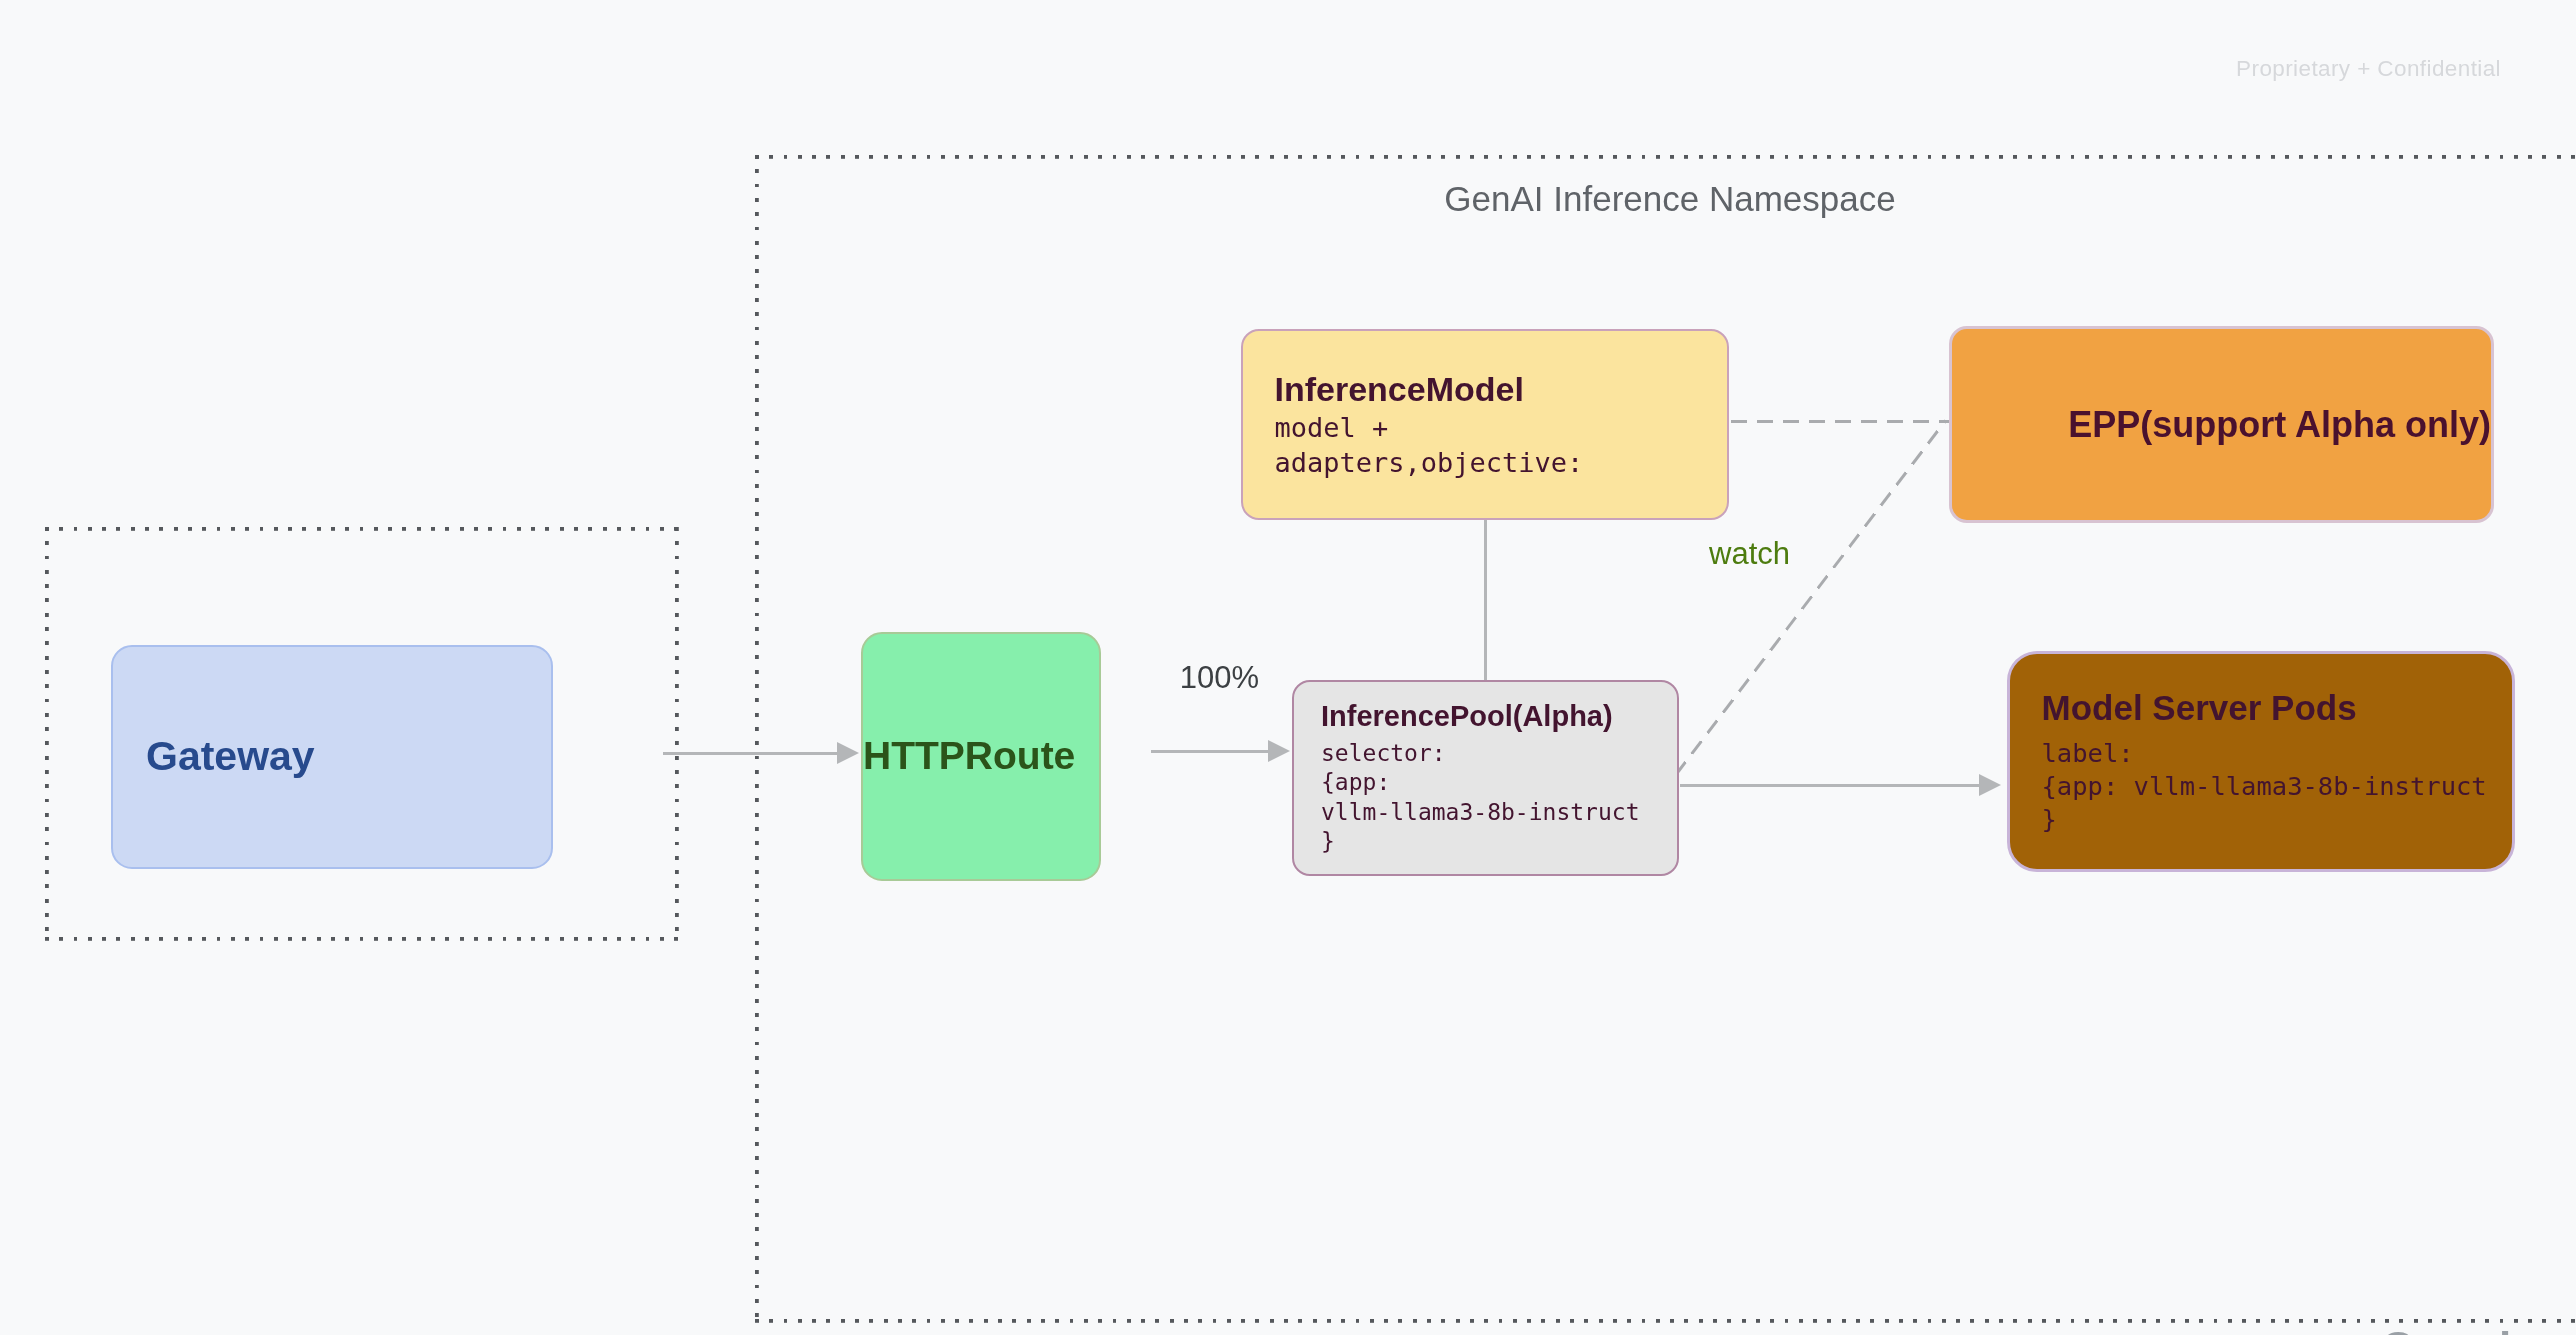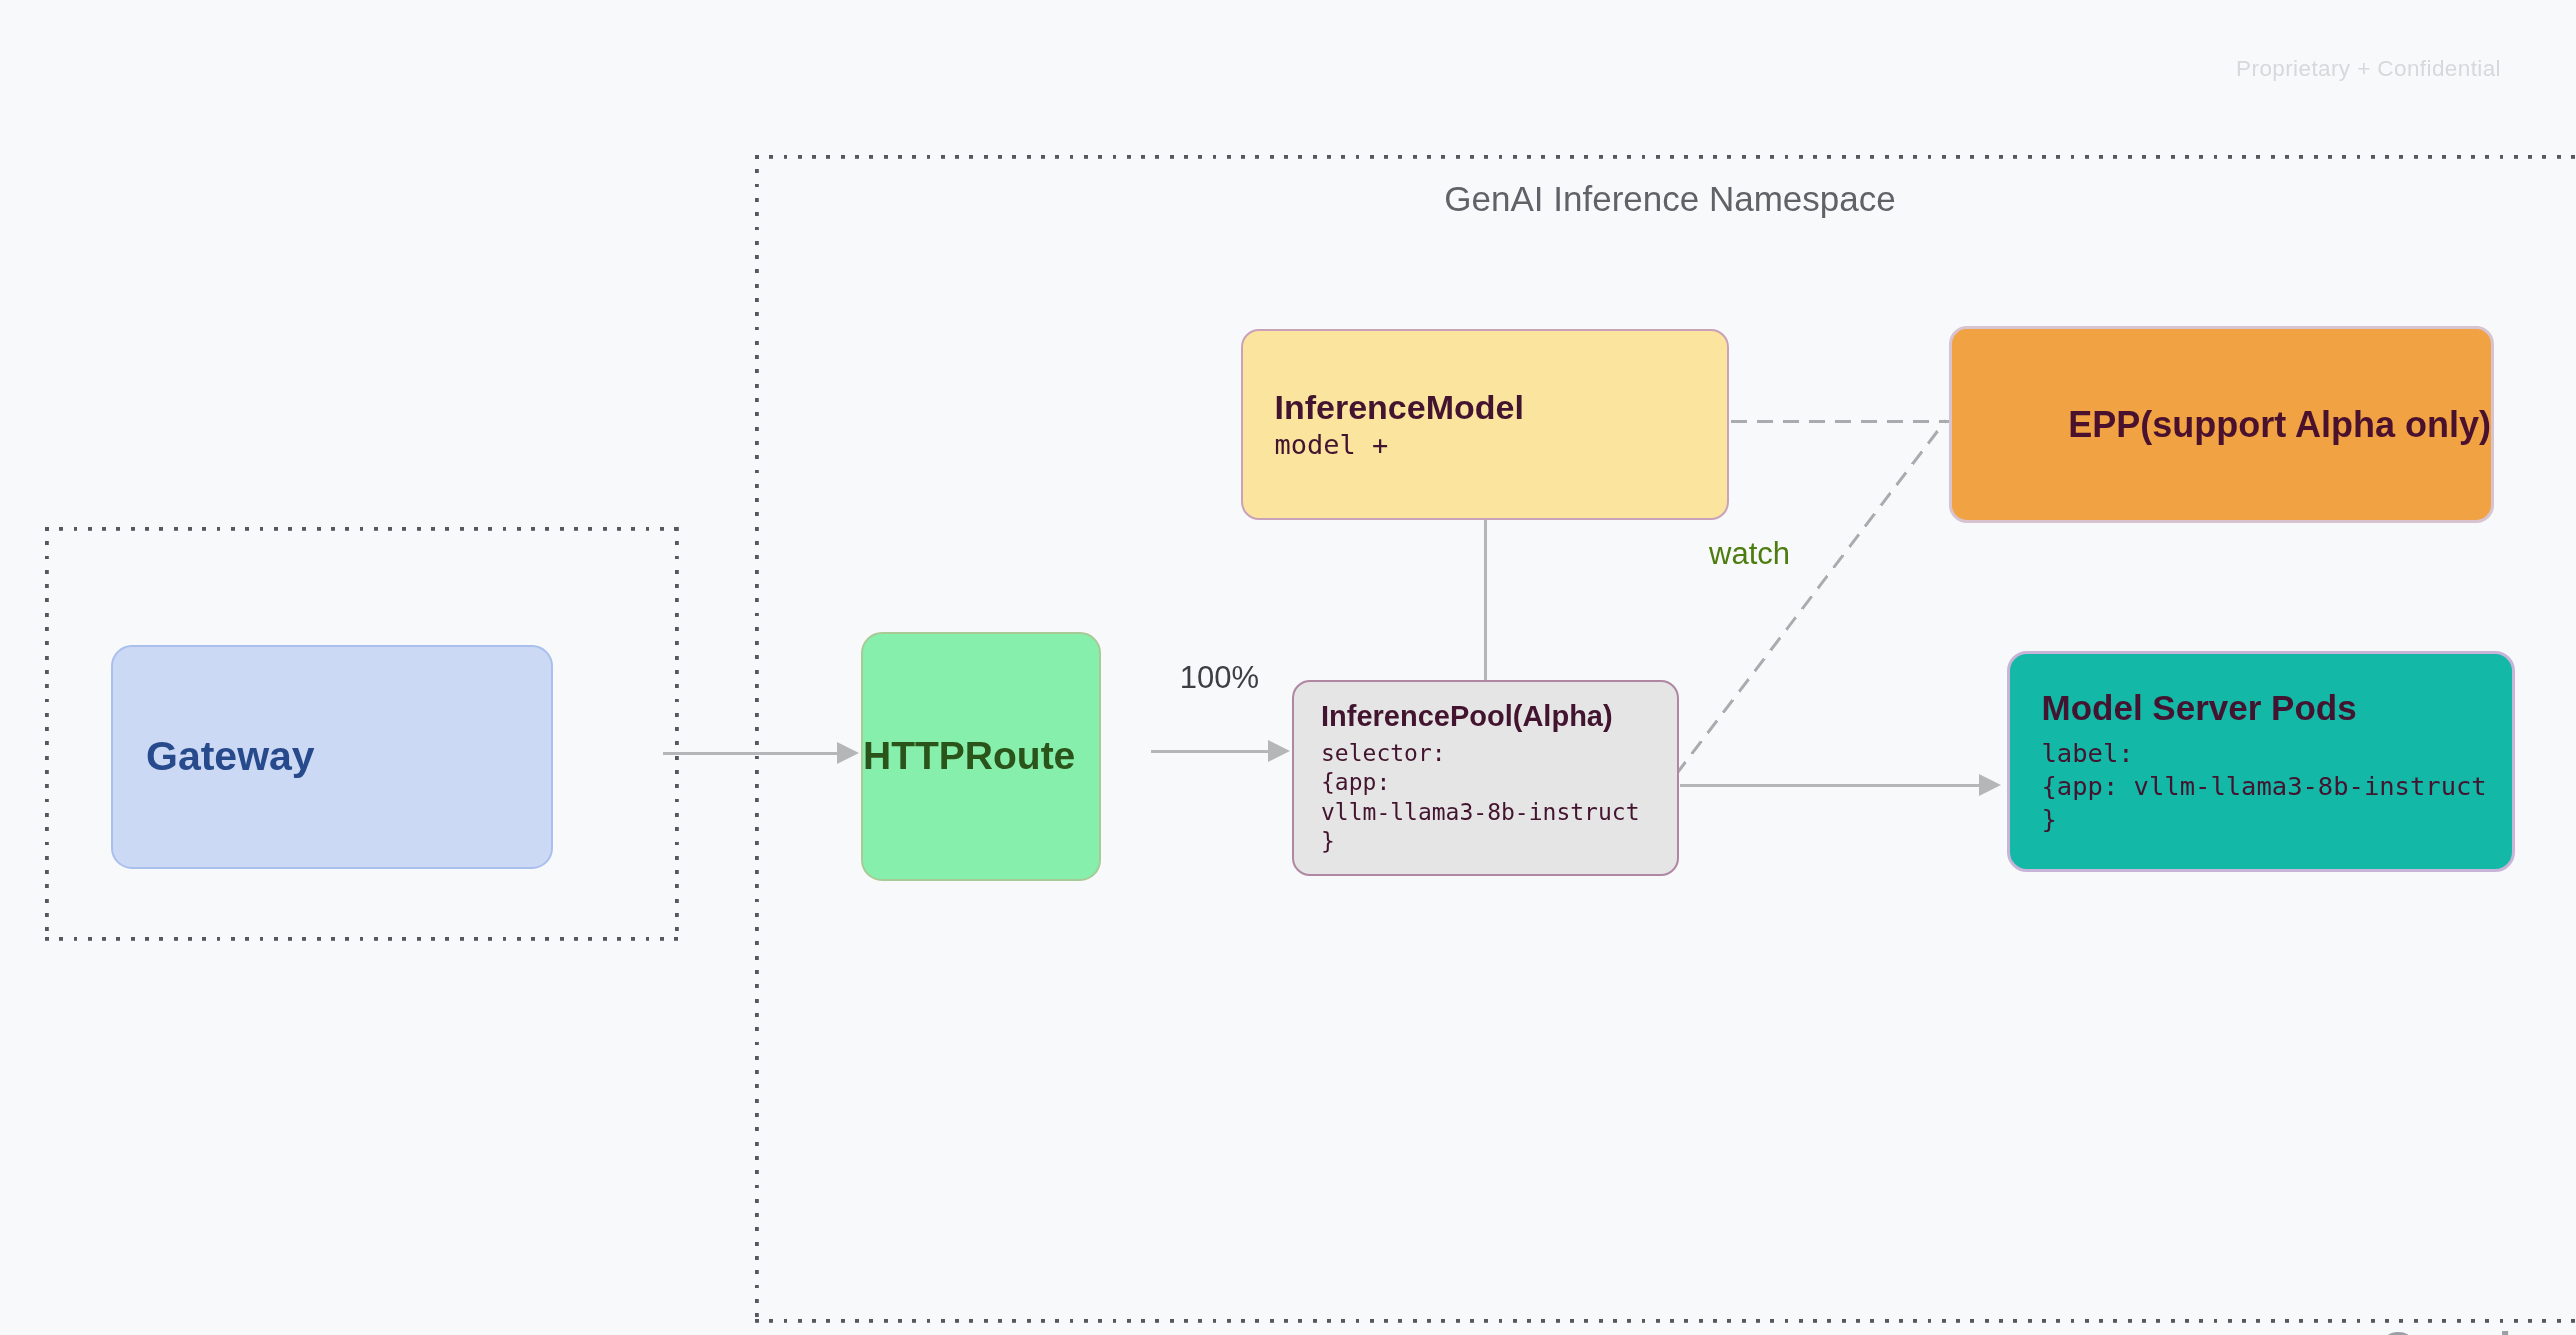--- a/index.html
+++ b/index.html
@@ -80,22 +80,22 @@
   .node-inferencepool{
     left:1292px;top:680px;width:387px;height:196px;
     background:#e5e5e5;border:2.3px solid #b087a3;
     padding:4.5px 0 4.5px 27px;border-radius:18px;
   }
   .node-inferencepool .node-title{font-size:29px;color:#43142f;margin-bottom:4.5px;}
   .node-inferencepool .mono{font-size:23px;line-height:1.28;color:#43142f;}
 
   .node-modelserverpods{
     left:2007px;top:651px;width:508px;height:221px;
-    background:#14b8a6;border:3px solid #c8b4d8;
-    padding:7.5px 0 7.5px 31.5px;border-radius:20px;
+    background:#a16207;border:3px solid #c8b4d8;
+    padding:7.5px 0 7.5px 31.5px;border-radius:30px;
   }
   .node-modelserverpods .node-title{font-size:35px;color:#43142f;margin-bottom:7.5px;}
   .node-modelserverpods .mono{font-size:25.5px;line-height:1.3;color:#43142f;}
 
   
   .line{position:absolute;height:3px;background:#b4b6b8;}
   .vline{position:absolute;width:3px;background:#b4b6b8;}
   .arrowhead{
     position:absolute;width:0;height:0;
     border-top:11.3px solid transparent;border-bottom:11.3px solid transparent;
@@ -150,20 +150,21 @@
     <div class="node-title">Gateway</div>
   </div>
 
   <div class="node node-httproute">
     <div class="node-title">HTTPRoute</div>
   </div>
 
   <div class="node node-inferencemodel">
     <div class="node-title">InferenceModel</div>
     <div class="mono">model +</div>
+    <div class="mono">adapters,objective:</div>
   </div>
 
   <div class="node node-epp">
     <div class="node-title">EPP(support Alpha only)</div>
   </div>
 
   <div class="node node-inferencepool">
     <div class="node-title">InferencePool(Alpha)</div>
     <div class="mono">selector:</div>
     <div class="mono">{app:</div>

